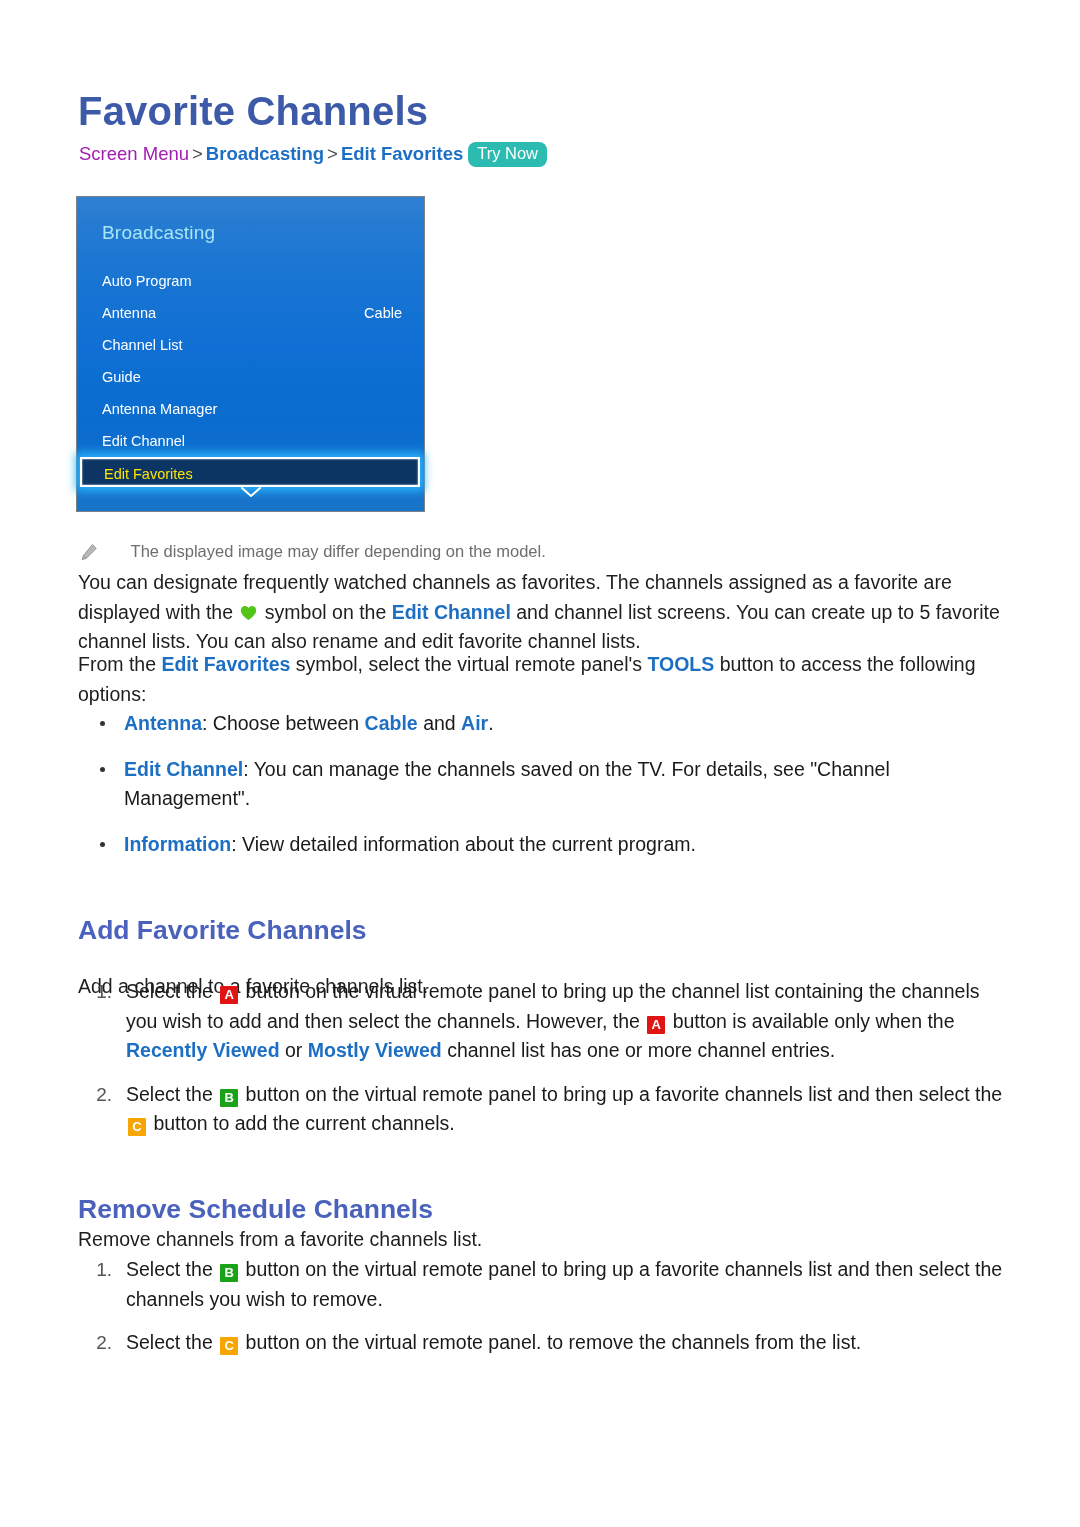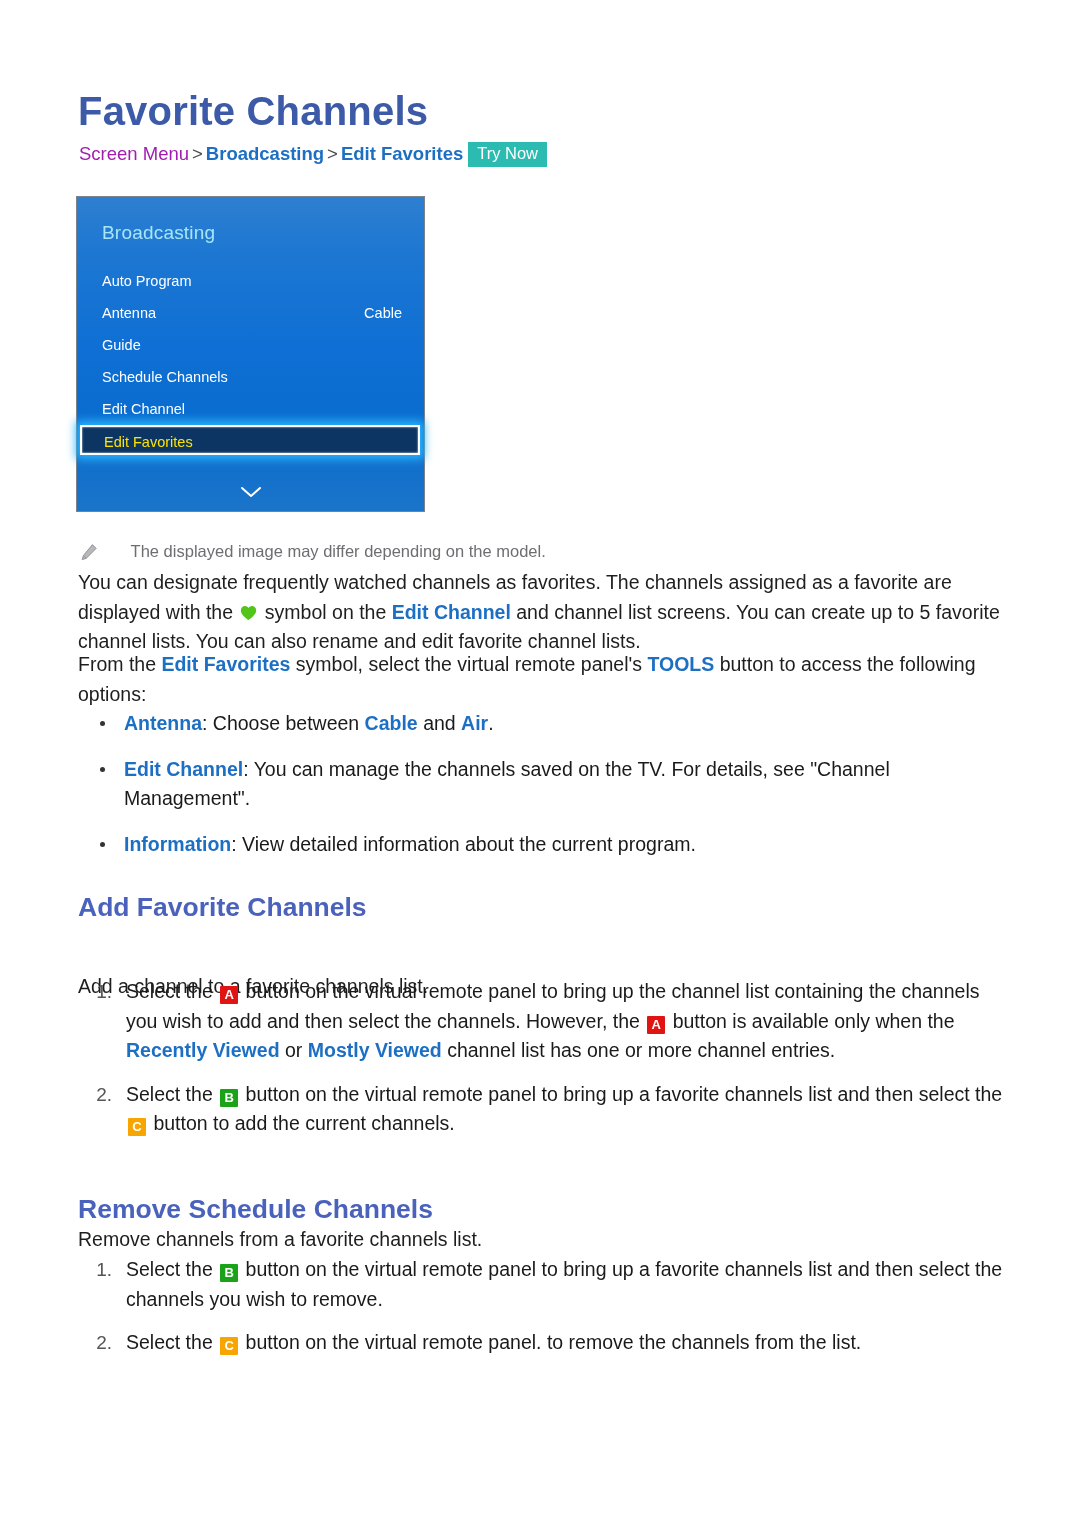--- a/index.html
+++ b/index.html
@@ -51,21 +51,21 @@
     font-weight: bold;
   }
   .breadcrumb .crumb-sep {
     color: #4a4a4a;
     padding: 0 3px;
   }
   .try-now {
     display: inline-block;
     background: #2bbbb0;
     color: #ffffff;
-    border-radius: 0;
+    border-radius: 8px;
     padding: 1px 9px 3px 9px;
     font-size: 16.5px;
     line-height: 1.25;
     margin-left: 5px;
     position: relative;
     top: -1px;
   }
 
   
   .tv-shot {
@@ -260,24 +260,27 @@
     <div class="tv-header">Broadcasting</div>
     <div class="tv-list">
       <div class="tv-row">
         <span>Auto Program</span>
       </div>
       <div class="tv-row">
         <span>Antenna</span>
         <span class="row-value">Cable</span>
       </div>
       <div class="tv-row">
+        <span>Channel List</span>
+      </div>
+      <div class="tv-row">
         <span>Guide</span>
       </div>
       <div class="tv-row">
-        <span>Schedule Channels</span>
+        <span>Antenna Manager</span>
       </div>
       <div class="tv-row">
         <span>Edit Channel</span>
       </div>
       <div class="tv-row selected">
         <span>Edit Favorites</span>
       </div>
     </div>
     <div class="tv-chevron">
       <svg width="22" height="12" viewBox="0 0 22 12" aria-hidden="true">
@@ -311,21 +314,21 @@
     <div class="bullet">
       <span class="dot"></span><span class="blue">Edit Channel</span><span>: You can manage the channels saved on the TV. For details, see "Channel Management".</span>
     </div>
 
     <div class="bullet">
       <span class="dot"></span><span class="blue">Information</span><span>: View detailed information about the current program.</span>
     </div>
 
   </div>
 
-  <h2 class="section-title" style="top:870px;">Add Favorite Channels</h2>
+  <h2 class="section-title" style="top:893px;">Add Favorite Channels</h2>
   <div class="body-block" style="top:946px;margin-top:26px;">Add a channel to a favorite channels list.</div>
 
   <div class="numlist" style="top:977px;">
     <div class="numitem">
       <span class="num">1.</span><span>Select the </span><span class="key-badge key-a">A</span><span> button on the virtual remote panel to bring up the channel list containing the channels you wish to add and then select the channels. However, the </span><span class="key-badge key-a">A</span><span> button is available only when the </span><span class="blue">Recently Viewed</span><span> or </span><span class="blue">Mostly Viewed</span><span> channel list has one or more channel entries.</span>
     </div>
 
     <div class="numitem">
       <span class="num">2.</span><span>Select the </span><span class="key-badge key-b">B</span><span> button on the virtual remote panel to bring up a favorite channels list and then select the </span><span class="key-badge key-c">C</span><span> button to add the current channels.</span>
     </div>

